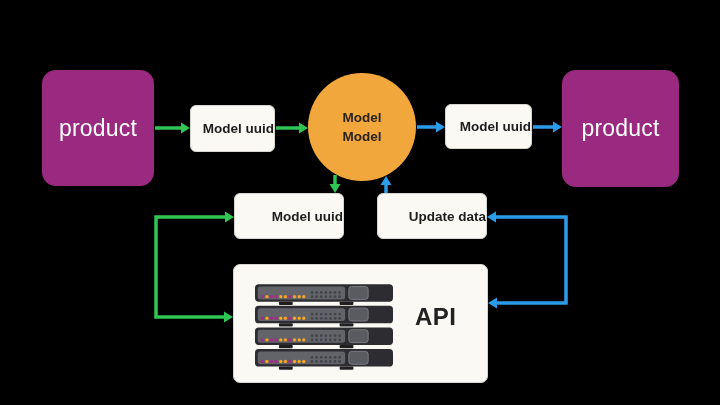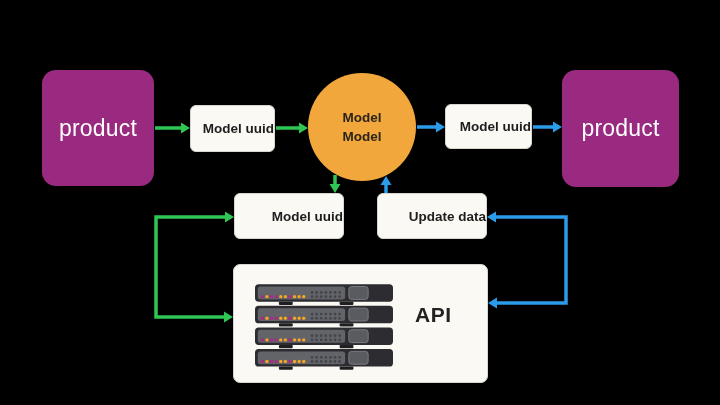--- a/index.html
+++ b/index.html
@@ -22,21 +22,21 @@
   #uuid-top-right{left:445px;top:104px;width:87px;height:45px;}
   #uuid-mid{left:234px;top:193px;width:110px;height:46px;}
   #model-data{left:377px;top:193px;width:110px;height:46px;}
   #update-model{
     left:308px;top:73px;width:108px;height:108px;border-radius:50%;
     background:#F1A73B;color:#2a241a;font-size:13.5px;font-weight:700;
     text-align:center;line-height:19px;
   }
   #update-model .lbl{width:62px;}
   #api-box{left:233px;top:264px;width:255px;height:119px;background:#FAF9F4;border:1px solid #D8D5CD;border-radius:7px;}
-  #api-label{position:absolute;left:415px;top:303px;width:60px;color:#222222;font-size:21px;font-weight:700;letter-spacing:.5px;}
+  #api-label{position:absolute;left:415px;top:303px;width:60px;color:#222222;font-size:24px;font-weight:700;letter-spacing:.5px;}
   #rack{position:absolute;left:255px;top:284px;}
   #connectors{position:absolute;left:0;top:0;pointer-events:none;}
 </style>
 </head>
 <body>
 
 <div id="stage">
 
   <div class="node product" id="product-left">
     <span>product</span>

